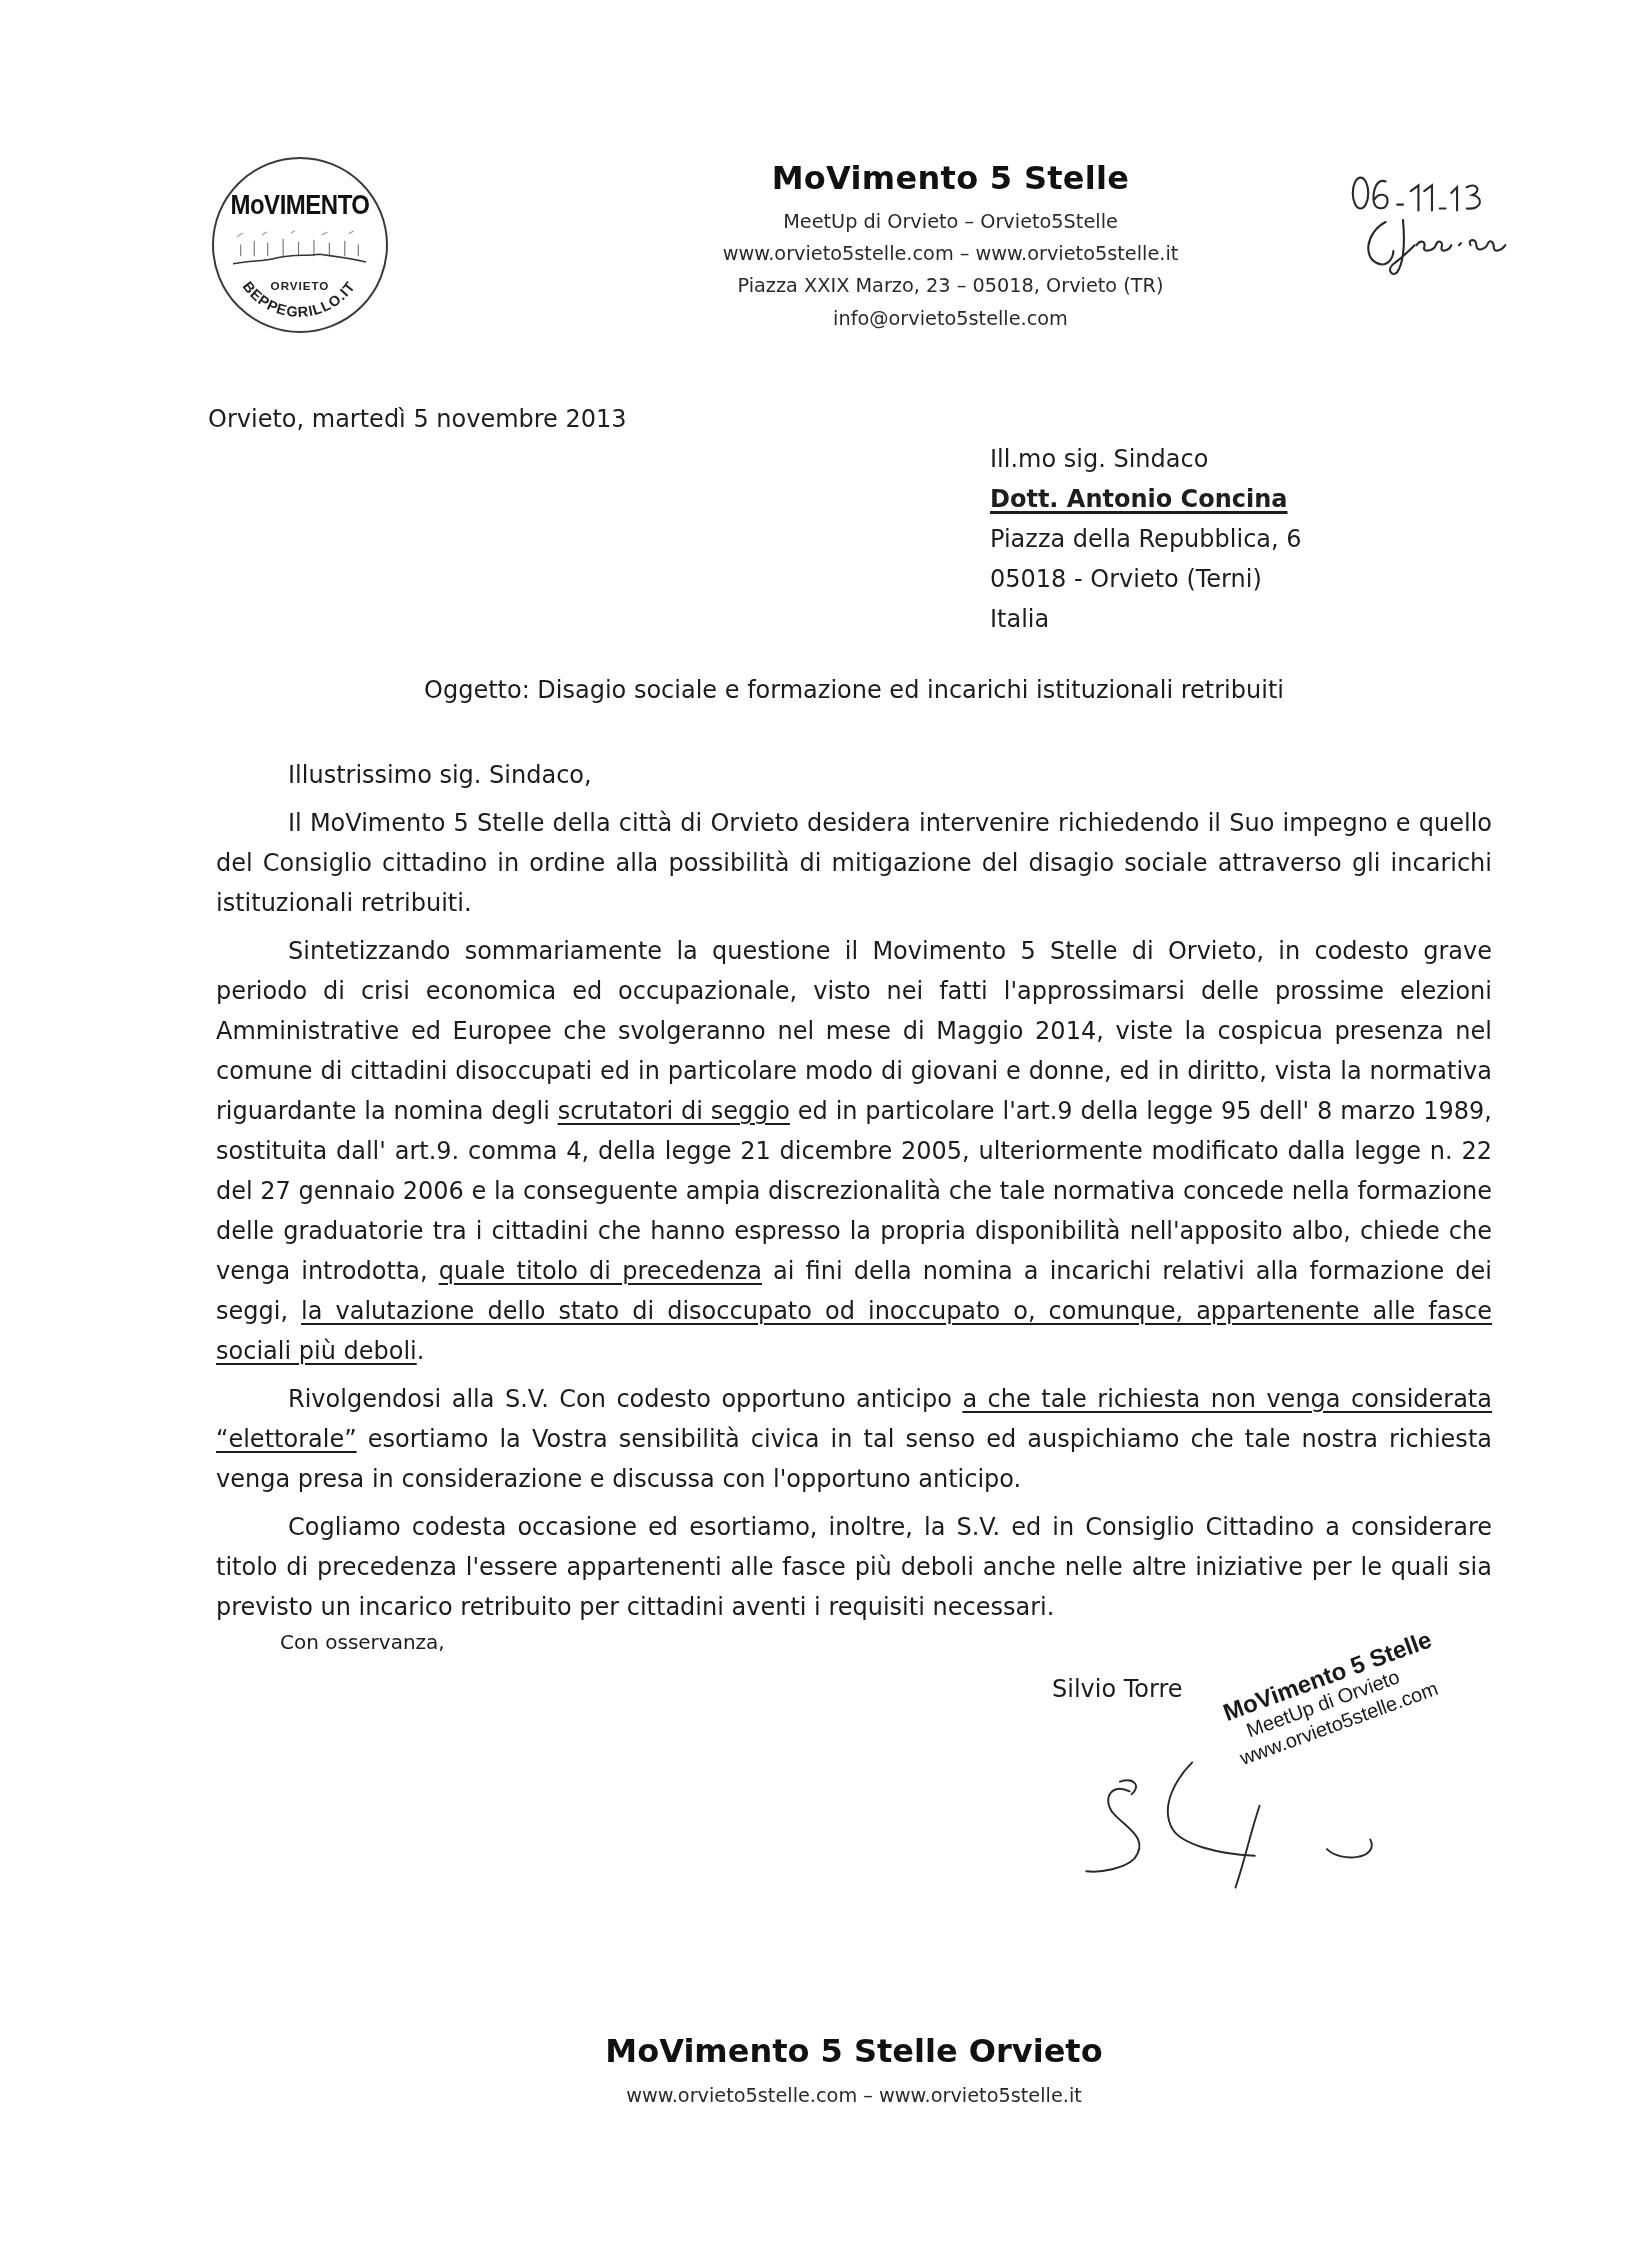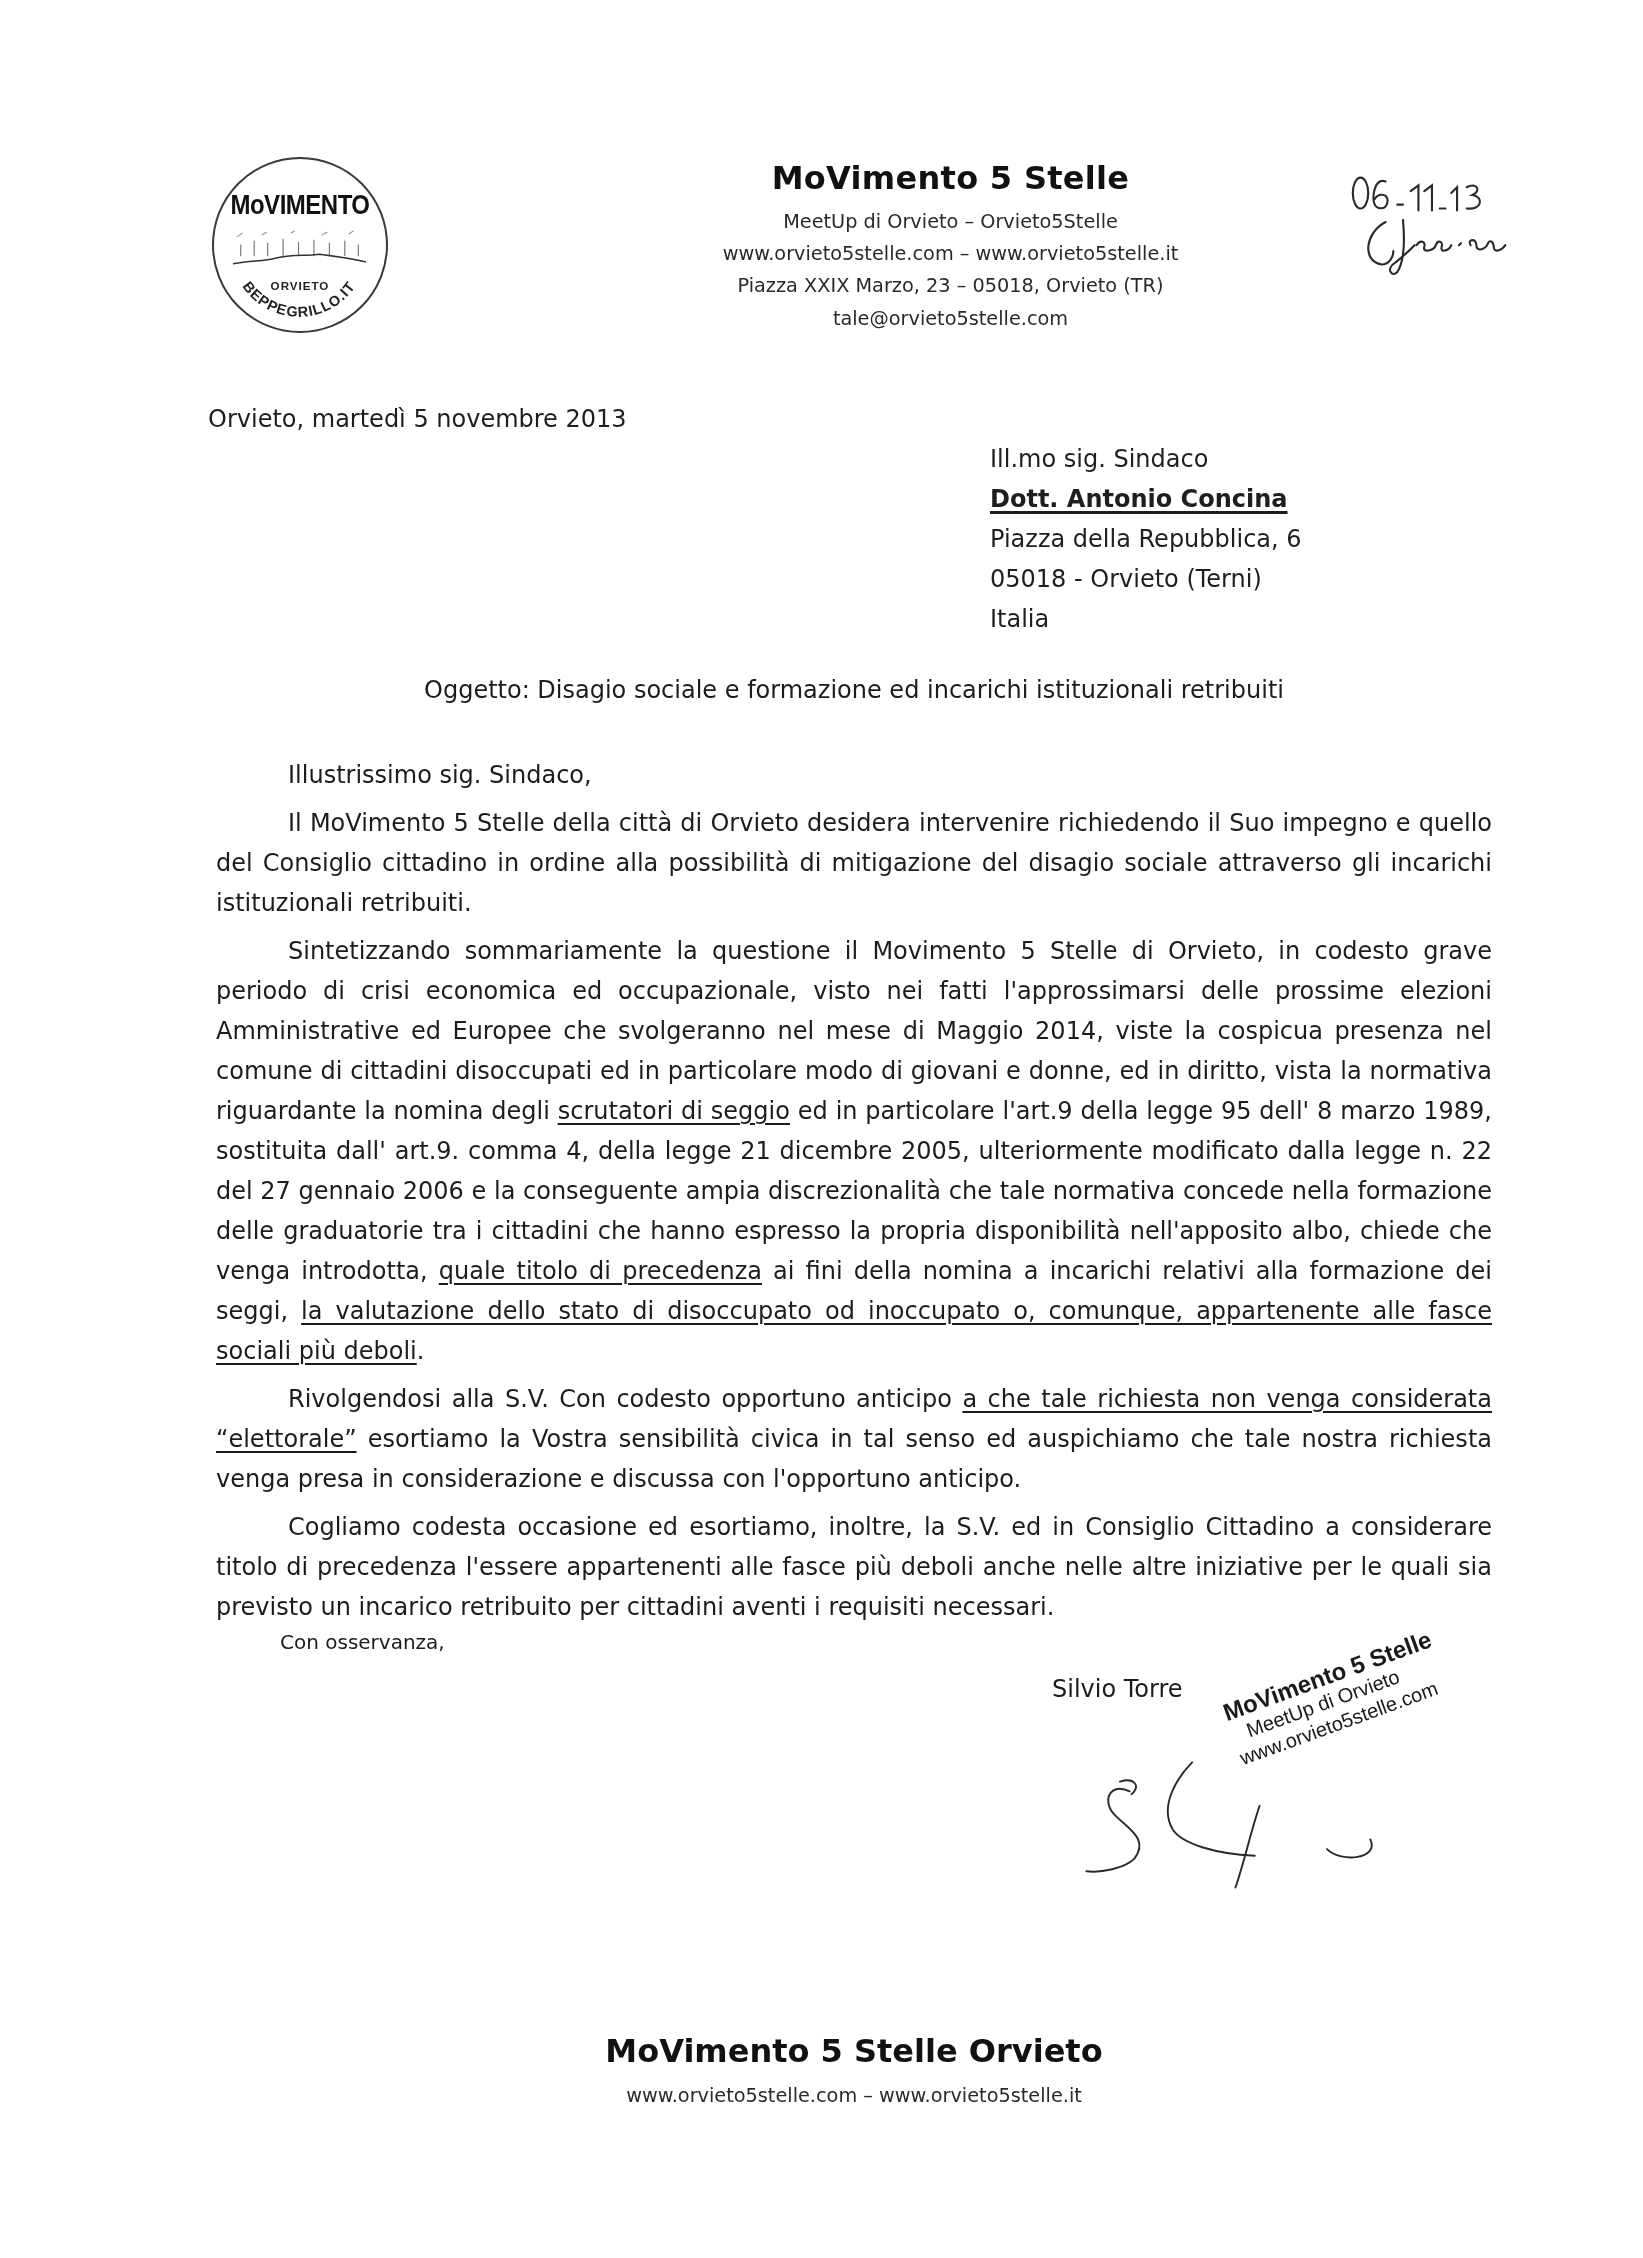--- a/index.html
+++ b/index.html
@@ -65,21 +65,21 @@
     <text font-family="Liberation Sans, sans-serif" font-weight="bold" font-size="15" fill="#222" letter-spacing="1">
       <textPath href="#arcpath" startOffset="50%" text-anchor="middle" id="arc-text-path">BEPPEGRILLO.IT</textPath>
     </text>
   </svg>
 </div>
 
 <div class="abs hdr-title">MoVimento 5 Stelle</div>
 <div class="abs hdr-line" style="top:210px">MeetUp di Orvieto – Orvieto5Stelle</div>
 <div class="abs hdr-line" style="top:242px">www.orvieto5stelle.com – www.orvieto5stelle.it</div>
 <div class="abs hdr-line" style="top:274px">Piazza XXIX Marzo, 23 – 05018, Orvieto (TR)</div>
-<div class="abs hdr-line" style="top:307px">tale@orvieto5stelle.com</div>
+<div class="abs hdr-line" style="top:307px">info@orvieto5stelle.com</div>
 
 <svg class="abs handwriting" viewBox="0 0 260 120">
   <g fill="none" stroke="#2a2a2a" stroke-width="2.2" stroke-linecap="round">
 
     <ellipse cx="14" cy="30" rx="8" ry="16"></ellipse>
     <path d="M40 18 C30 14 26 30 28 40 C30 48 42 48 42 38 C42 30 32 30 29 36"></path>
 
     <path d="M52 42 l6 0"></path>
 
     <path d="M66 28 l8 -6 l0 26 M80 28 l8 -6 l0 26"></path>

